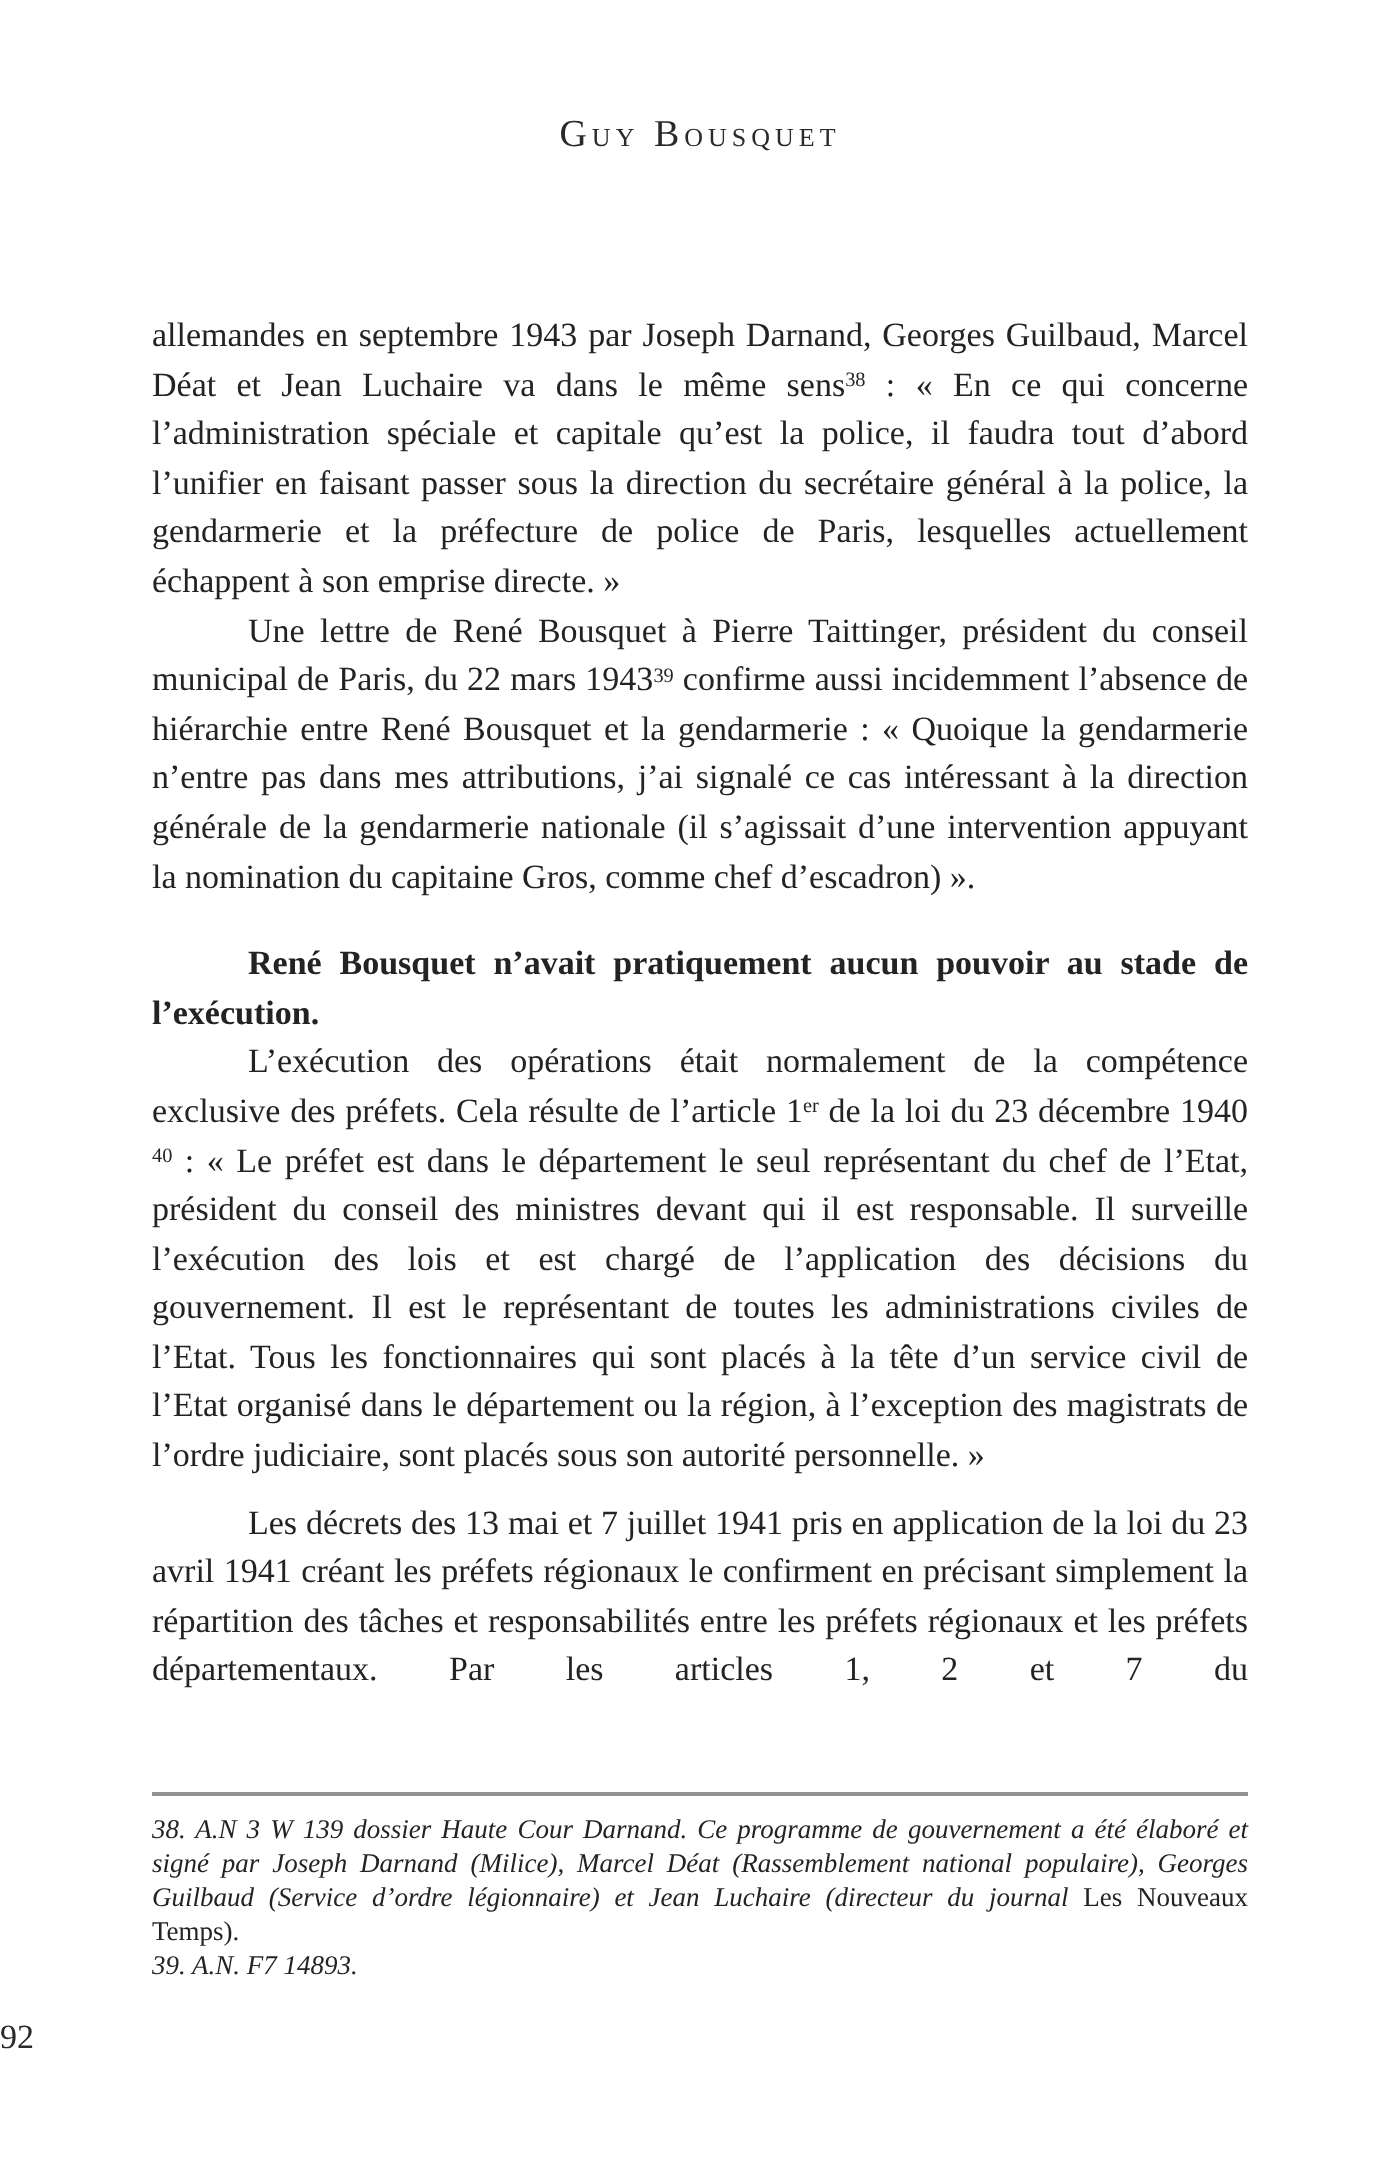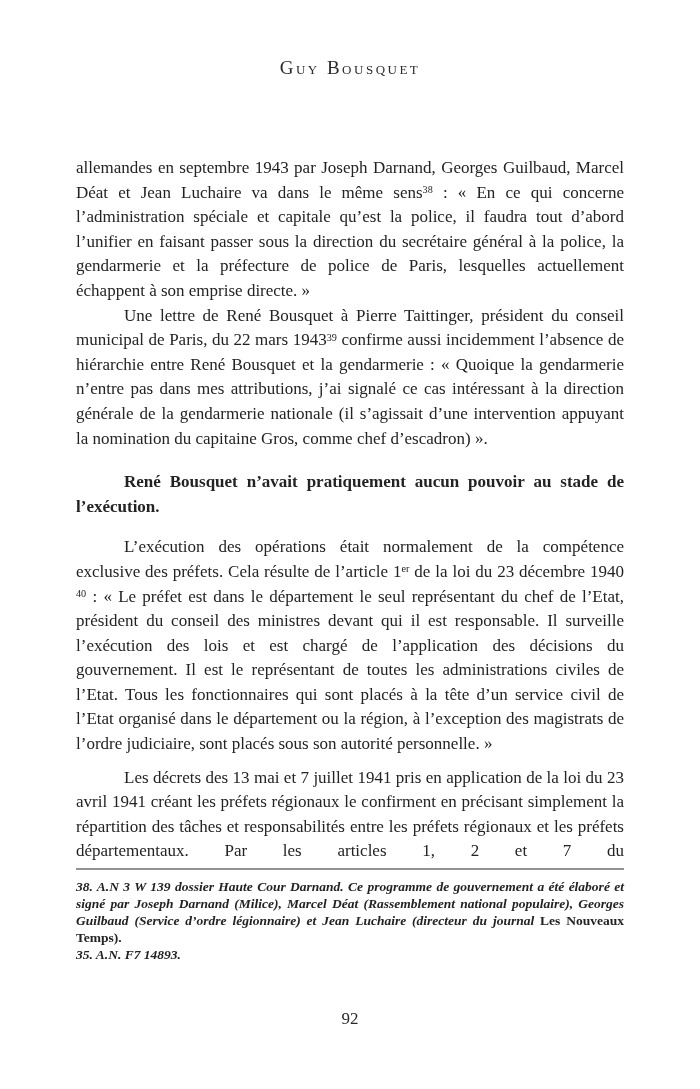--- a/index.html
+++ b/index.html
@@ -34,37 +34,35 @@
     width: 548px;
     font-size: 17px;
     line-height: 24.6px;
     text-align: justify;
   }
   .body-text p { margin: 0; }
   .body-text p.indent { text-indent: 48px; }
   .body-text p.heading {
     font-weight: bold;
     margin-top: 19px;
-    margin-bottom: 16px;
   }
   .body-text p.spaced { margin-top: 9px; }
   .body-text p.justify-last { text-align-last: justify; }
   sup {
     font-size: 60%;
     line-height: 0;
     vertical-align: baseline;
     position: relative;
     top: -0.45em;
   }
   .footnote-area {
     position: absolute;
-    top: 868px;
+    top: 896px;
     left: 76px;
     width: 548px;
-    font-weight: bold;
   }
   .footnote-rule {
     height: 2px;
     background: #929292;
     margin: 0 0 8px 0;
   }
   .footnote-list {
     font-size: 13.5px;
     line-height: 17px;
     text-align: justify;
@@ -72,21 +70,21 @@
   .footnote-list p.footnote {
     margin: 0;
     font-style: italic;
   }
   .footnote-list .roman { font-style: normal; }
   .page-number {
     position: absolute;
     top: 1009px;
     left: 0;
     right: 0;
-    text-align: center;
+    text-align: left;
     font-size: 17px;
     color: #2a2a2a;
   }
 </style>
 </head>
 <body>
 
 <div class="page">
 
   <div class="running-header">Guy Bousquet</div>
@@ -96,19 +94,19 @@
       <p class="body indent"><span>Une lettre de René Bousquet à Pierre Taittinger, président du conseil municipal de Paris, du 22 mars 1943</span><sup>39</sup><span> confirme aussi incidemment l’absence de hiérarchie entre René Bousquet et la gendarmerie : « Quoique la gendarmerie n’entre pas dans mes attributions, j’ai signalé ce cas intéressant à la direction générale de la gendarmerie nationale (il s’agissait d’une intervention appuyant la nomination du capitaine Gros, comme chef d’escadron) ».</span></p>
       <p class="heading indent"><span>René Bousquet n’avait pratiquement aucun pouvoir au stade de l’exécution.</span></p>
       <p class="body indent"><span>L’exécution des opérations était normalement de la compétence exclusive des préfets. Cela résulte de l’article 1</span><sup>er</sup><span> de la loi du 23 décembre 1940 </span><sup>40</sup><span> : « Le préfet est dans le département le seul représentant du chef de l’Etat, président du conseil des ministres devant qui il est responsable. Il surveille l’exécution des lois et est chargé de l’application des décisions du gouvernement. Il est le représentant de toutes les administrations civiles de l’Etat. Tous les fonctionnaires qui sont placés à la tête d’un service civil de l’Etat organisé dans le département ou la région, à l’exception des magistrats de l’ordre judiciaire, sont placés sous son autorité personnelle. »</span></p>
       <p class="body indent spaced justify-last"><span>Les décrets des 13 mai et 7 juillet 1941 pris en application de la loi du 23 avril 1941 créant les préfets régionaux le confirment en précisant simplement la répartition des tâches et responsabilités entre les préfets régionaux et les préfets départementaux. Par les articles 1, 2 et 7 du</span></p>
     </div>
 
   <div class="footnote-area">
     <div class="footnote-rule"></div>
     <div class="footnote-list" id="footnote-list">
         <p class="footnote"><span>38. A.N 3 W 139 dossier Haute Cour Darnand. Ce programme de gouvernement a été élaboré et signé par Joseph Darnand (Milice), Marcel Déat (Rassemblement national populaire), Georges Guilbaud (Service d’ordre légionnaire) et Jean Luchaire (directeur du journal </span><span class="roman">Les Nouveaux Temps).</span></p>
-        <p class="footnote"><span>35. A.N. F7 14893.</span></p>
+        <p class="footnote"><span>39. A.N. F7 14893.</span></p>
       </div>
   </div>
 
   <div class="page-number">92</div>
 
 </div>
 
 </body></html>

